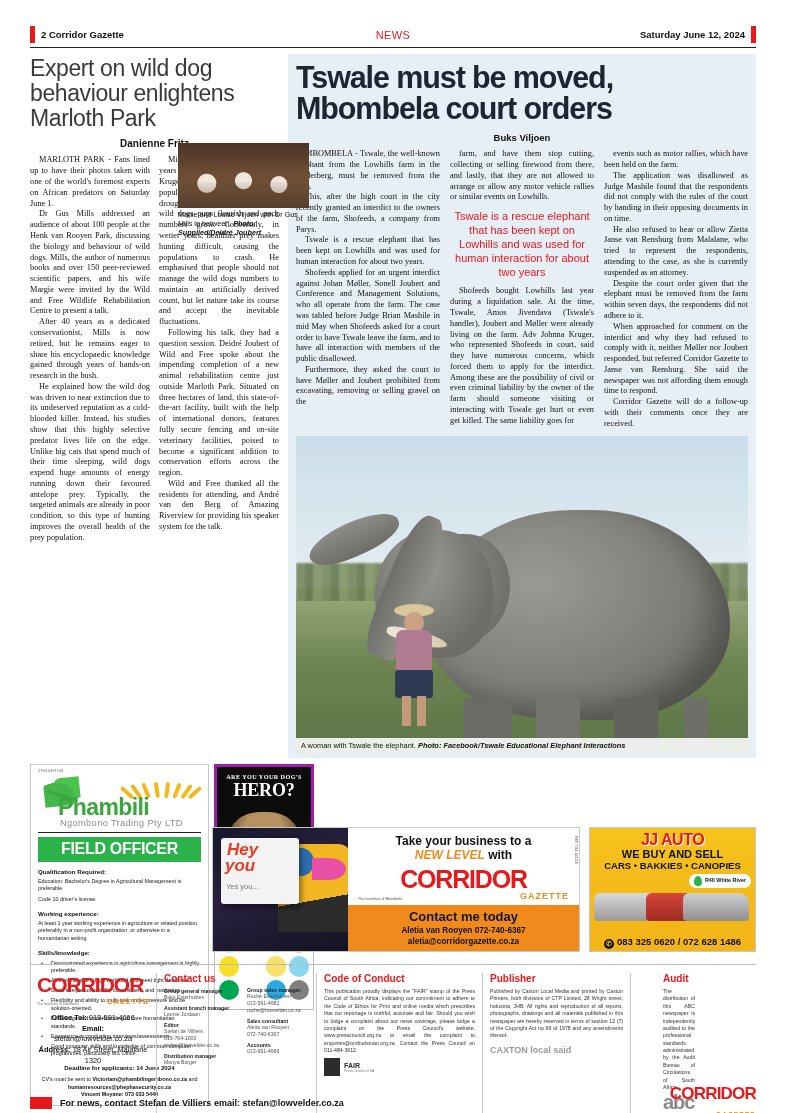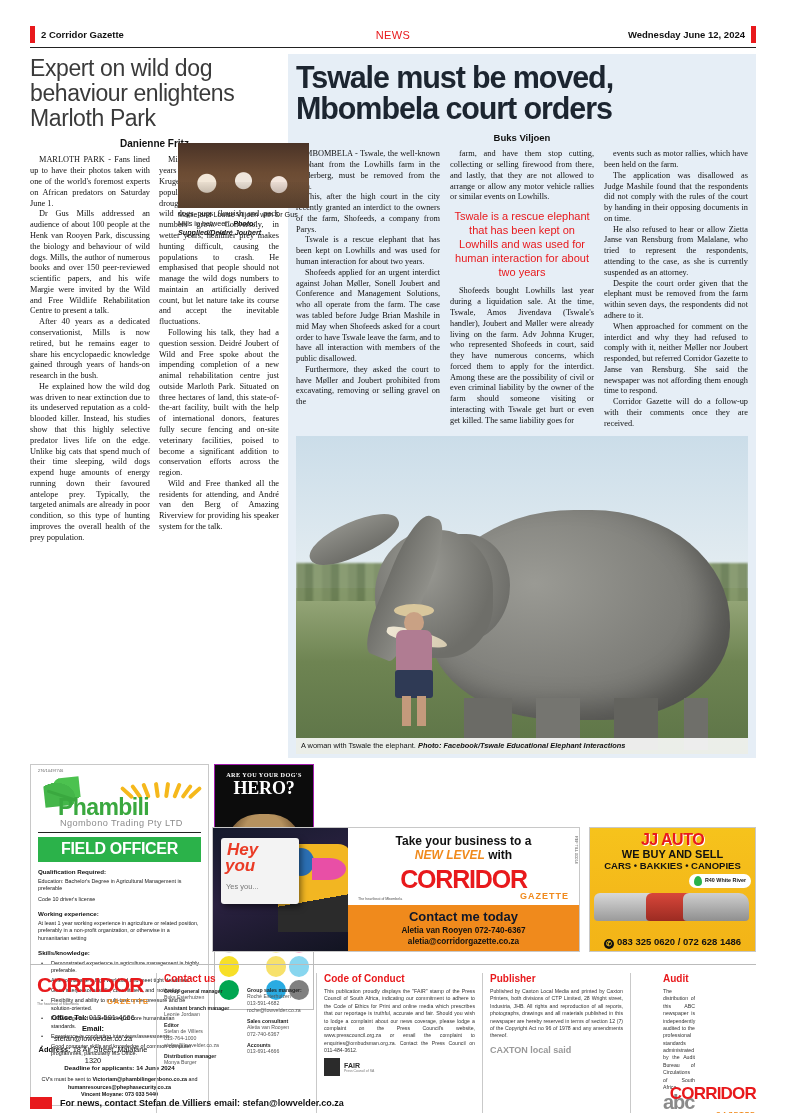--- a/index.html
+++ b/index.html
@@ -184,21 +184,21 @@
   .ph-p { font-size:5.4px; line-height:1.42; margin-top:3px; color:#222; }
   .ph-ul { margin:4px 0 0 0; padding:0; list-style:none; }
   .ph-ul li { font-size:5.4px; line-height:1.40; margin-bottom:2.5px; padding-left:13px; position:relative; }
   .ph-ul li:before{ content:"•"; position:absolute; left:3px; top:-1px; font-size:6px; color:#333;}
   .ph-dl { font-size:6.2px; font-weight:bold; text-align:center; margin-top:6px; }
   .ph-cv { font-size:5.4px; line-height:1.45; text-align:center; margin-top:5px; }
   .ph-cv b { font-weight:bold; }
 
   .ad-mid { width:100px; display:flex; flex-direction:column; gap:5px; }
   .ad-hero {
-    border:1px solid #a21caf; background:#0c0c0c; height:113px; position:relative; overflow:hidden;
+    border:3px solid #a21caf; background:#0c0c0c; height:113px; position:relative; overflow:hidden;
   }
   .hero-k {
     text-align:center; color:#fff; font-family:"Liberation Serif", serif;
     font-size:6.2px; font-weight:bold; letter-spacing:.4px; margin-top:6px;
   }
   .hero-q { text-align:center; color:#fff; font-family:"Liberation Serif", serif; font-weight:bold; font-size:18px; letter-spacing:-.2px; }
   .hero-dog {
     position:absolute; left:50%; transform:translateX(-50%); bottom:0; width:72px; height:62px;
     background:radial-gradient(ellipse at 50% 35%, #b6925f 0 40%, #6d4f2c 70%, #3a2a17 100%);
     border-radius:44% 44% 20% 20%;
@@ -282,21 +282,21 @@
 </style>
 </head>
 <body>
 
 <div class="page">
 
   <div class="masthead">
     <span class="mast-tick"></span>
     <span class="mast-left">2 Corridor Gazette</span>
     <span class="mast-center">NEWS</span>
-    <span class="mast-right">Wednesday June 12, 2024</span>
+    <span class="mast-right">Saturday June 12, 2024</span>
     <span class="mast-tick right"></span>
   </div>
 
   <div class="top-area">
 
     <div class="left-col">
       <div class="lead-head">Expert on wild dog behaviour enlightens Marloth Park</div>
       <div class="byline">Danienne Fritz</div>
       <div class="lcols">
         <div class="bodytext">

